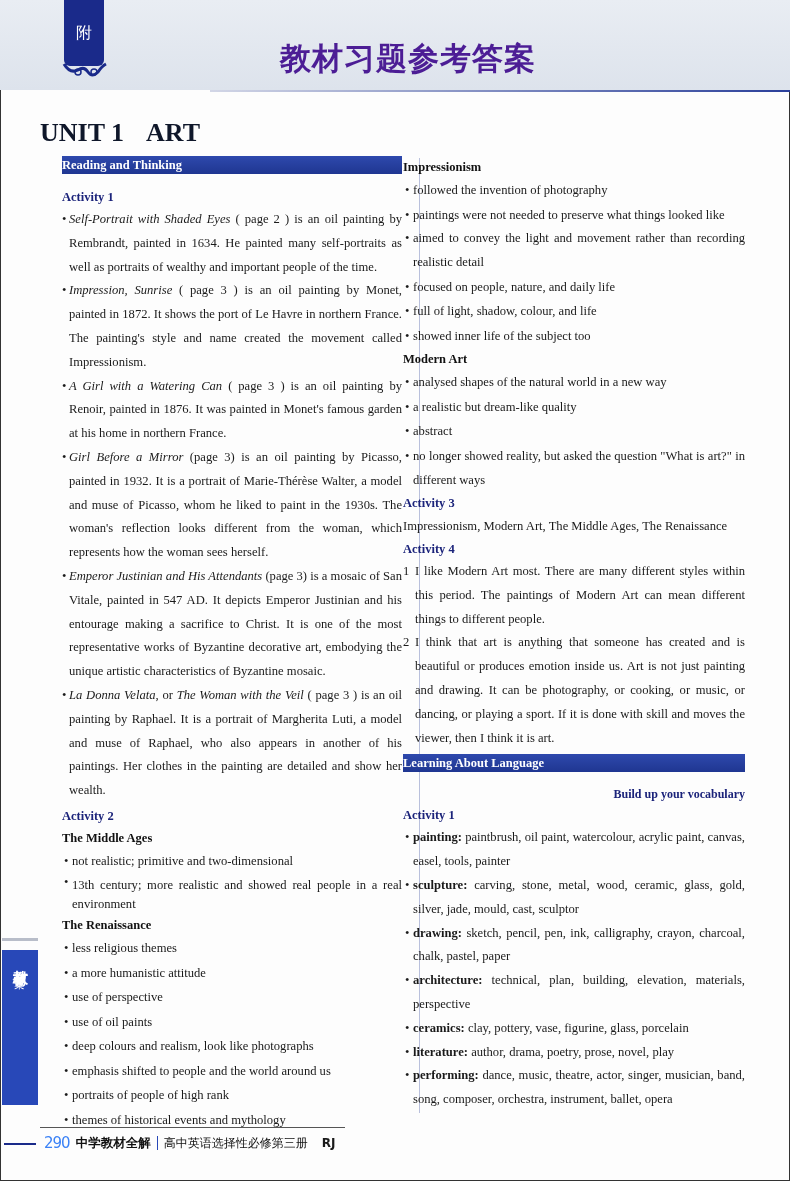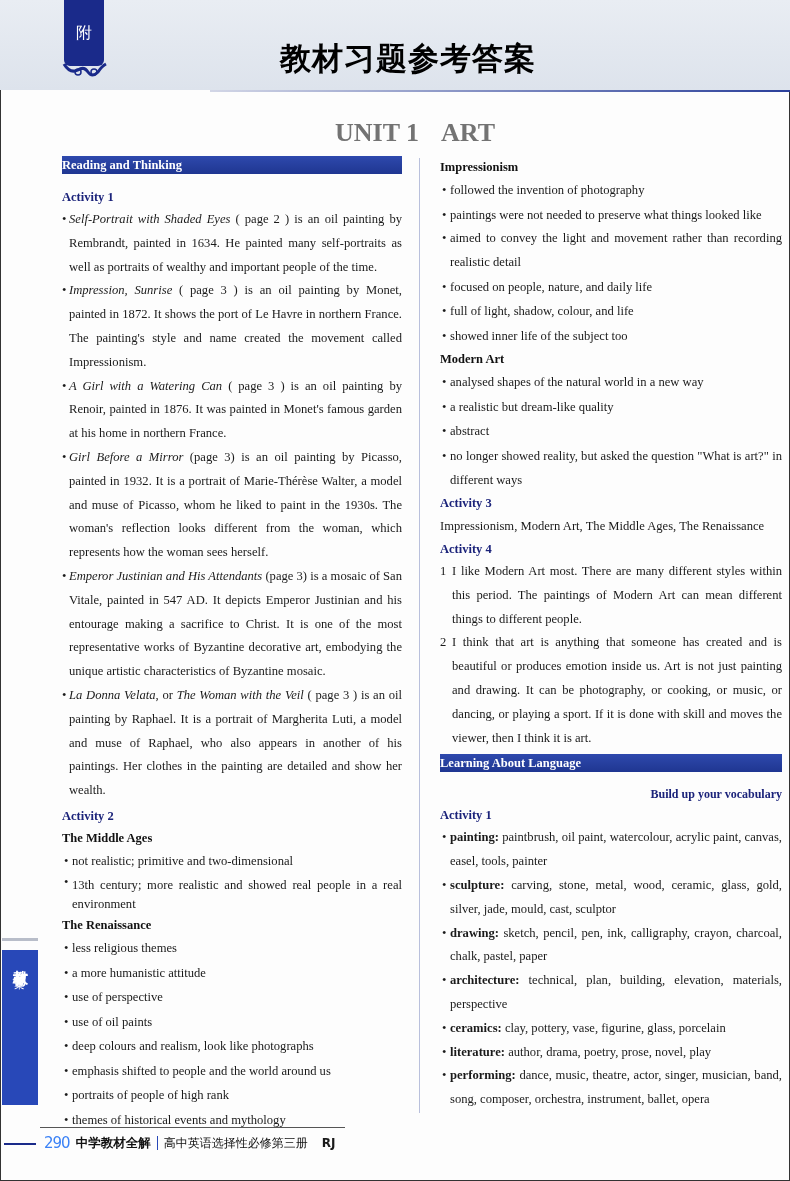--- a/index.html
+++ b/index.html
@@ -22,35 +22,35 @@
     position:absolute; left:64px; top:0; width:40px; height:66px;
     background:#1a2a8a; color:#fff;
     font-family:"DejaVu Sans", sans-serif; font-size:16px;
     display:flex; align-items:center; justify-content:center;
     border-bottom-left-radius:6px; border-bottom-right-radius:6px;
   }
   .fu-wave { position:absolute; left:62px; top:60px; width:46px; height:20px; }
   .page-title {
     position:absolute; left:280px; top:38px;
     font-family:"DejaVu Sans", sans-serif; font-weight:bold; font-size:31px;
-    color:#000000; letter-spacing:1px;
+    color:#4c1d95; letter-spacing:1px;
   }
   .unit-title {
-    position:absolute; left:0; width:790px; top:118px; text-align:center;
+    position:absolute; left:0; width:790px; top:118px; text-align:left;
     font-family:"Liberation Serif", serif; font-weight:bold; font-size:26px;
-    color:#737373; padding-left:40px; box-sizing:border-box;
+    color:#0f172a; padding-left:40px; box-sizing:border-box;
   }
   .unit-title .gap { display:inline-block; width:22px; }
   .col-divider {
     position:absolute; left:419px; top:158px; width:1px; height:955px;
     background:#b9c0dc;
   }
   .col { position:absolute; top:156px; font-size:12.6px; line-height:23.8px; }
   .col.left { left:62px; width:340px; }
-  .col.right { left:440px; width:342px; }
+  .col.right { left:403px; width:342px; }
   .band {
     background:linear-gradient(#2e49ad, #1f3691);
     color:#fff; font-weight:bold; font-size:12.5px;
     height:18px; line-height:18px; margin-bottom:12px;
   }
   .act { color:#1b237a; font-weight:bold; font-size:12.5px; line-height:22px; }
   .sub { font-weight:bold; font-size:12.5px; line-height:22px; color:#111; }
   .center-sub { text-align:right; color:#1b237a; font-weight:bold; font-size:12px; line-height:20px; }
   .bullet { position:relative; padding-left:7px; text-align:justify; }
   .bullet::before { content:"•"; position:absolute; left:0; top:0; }

